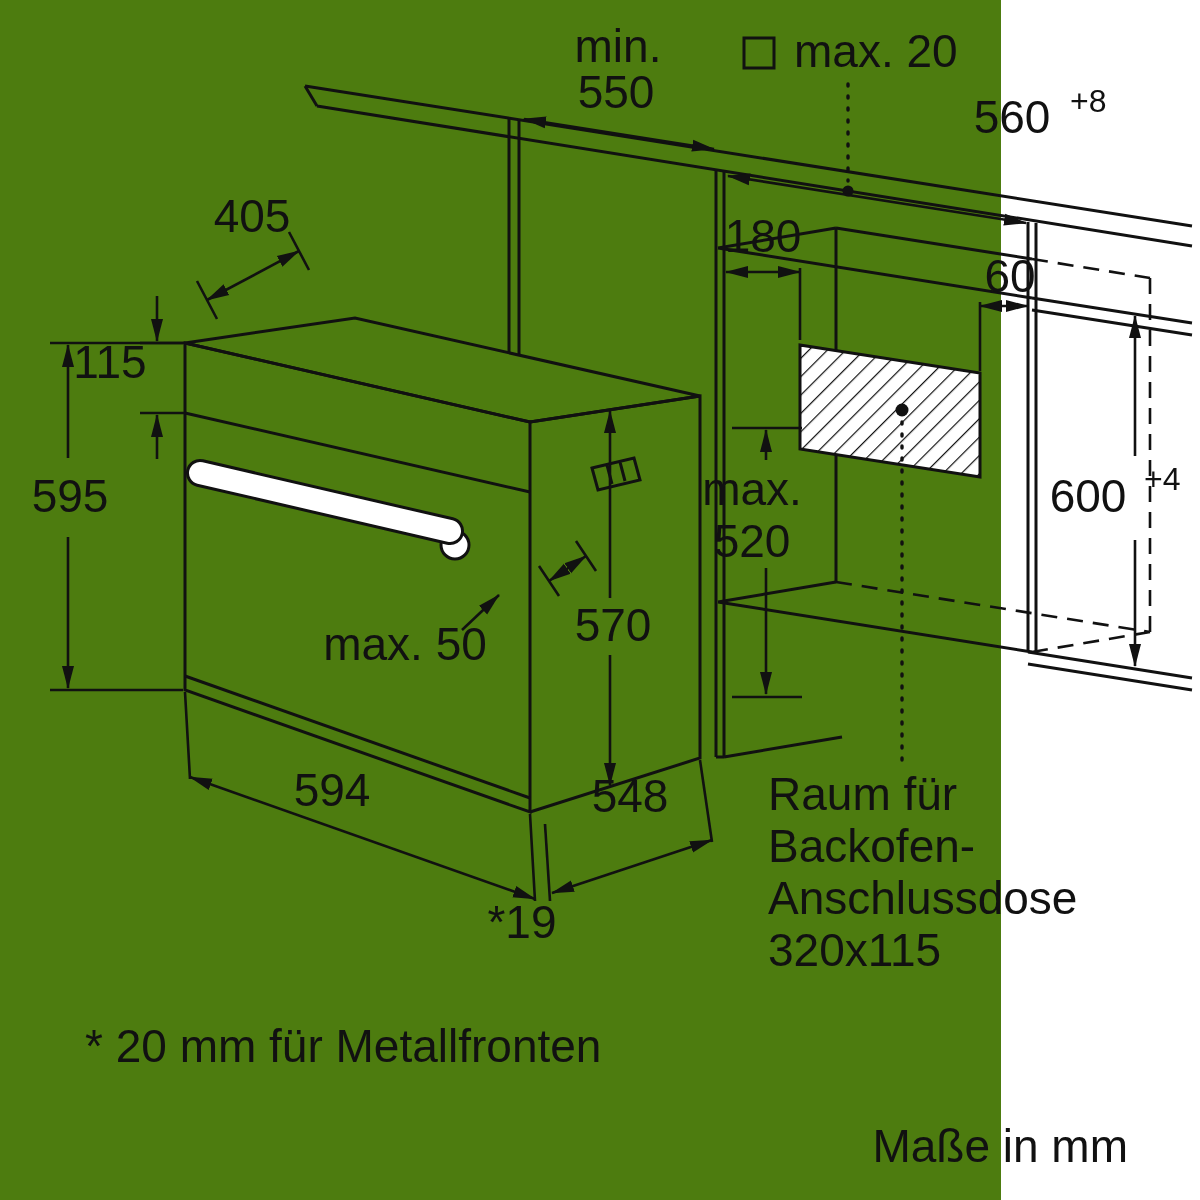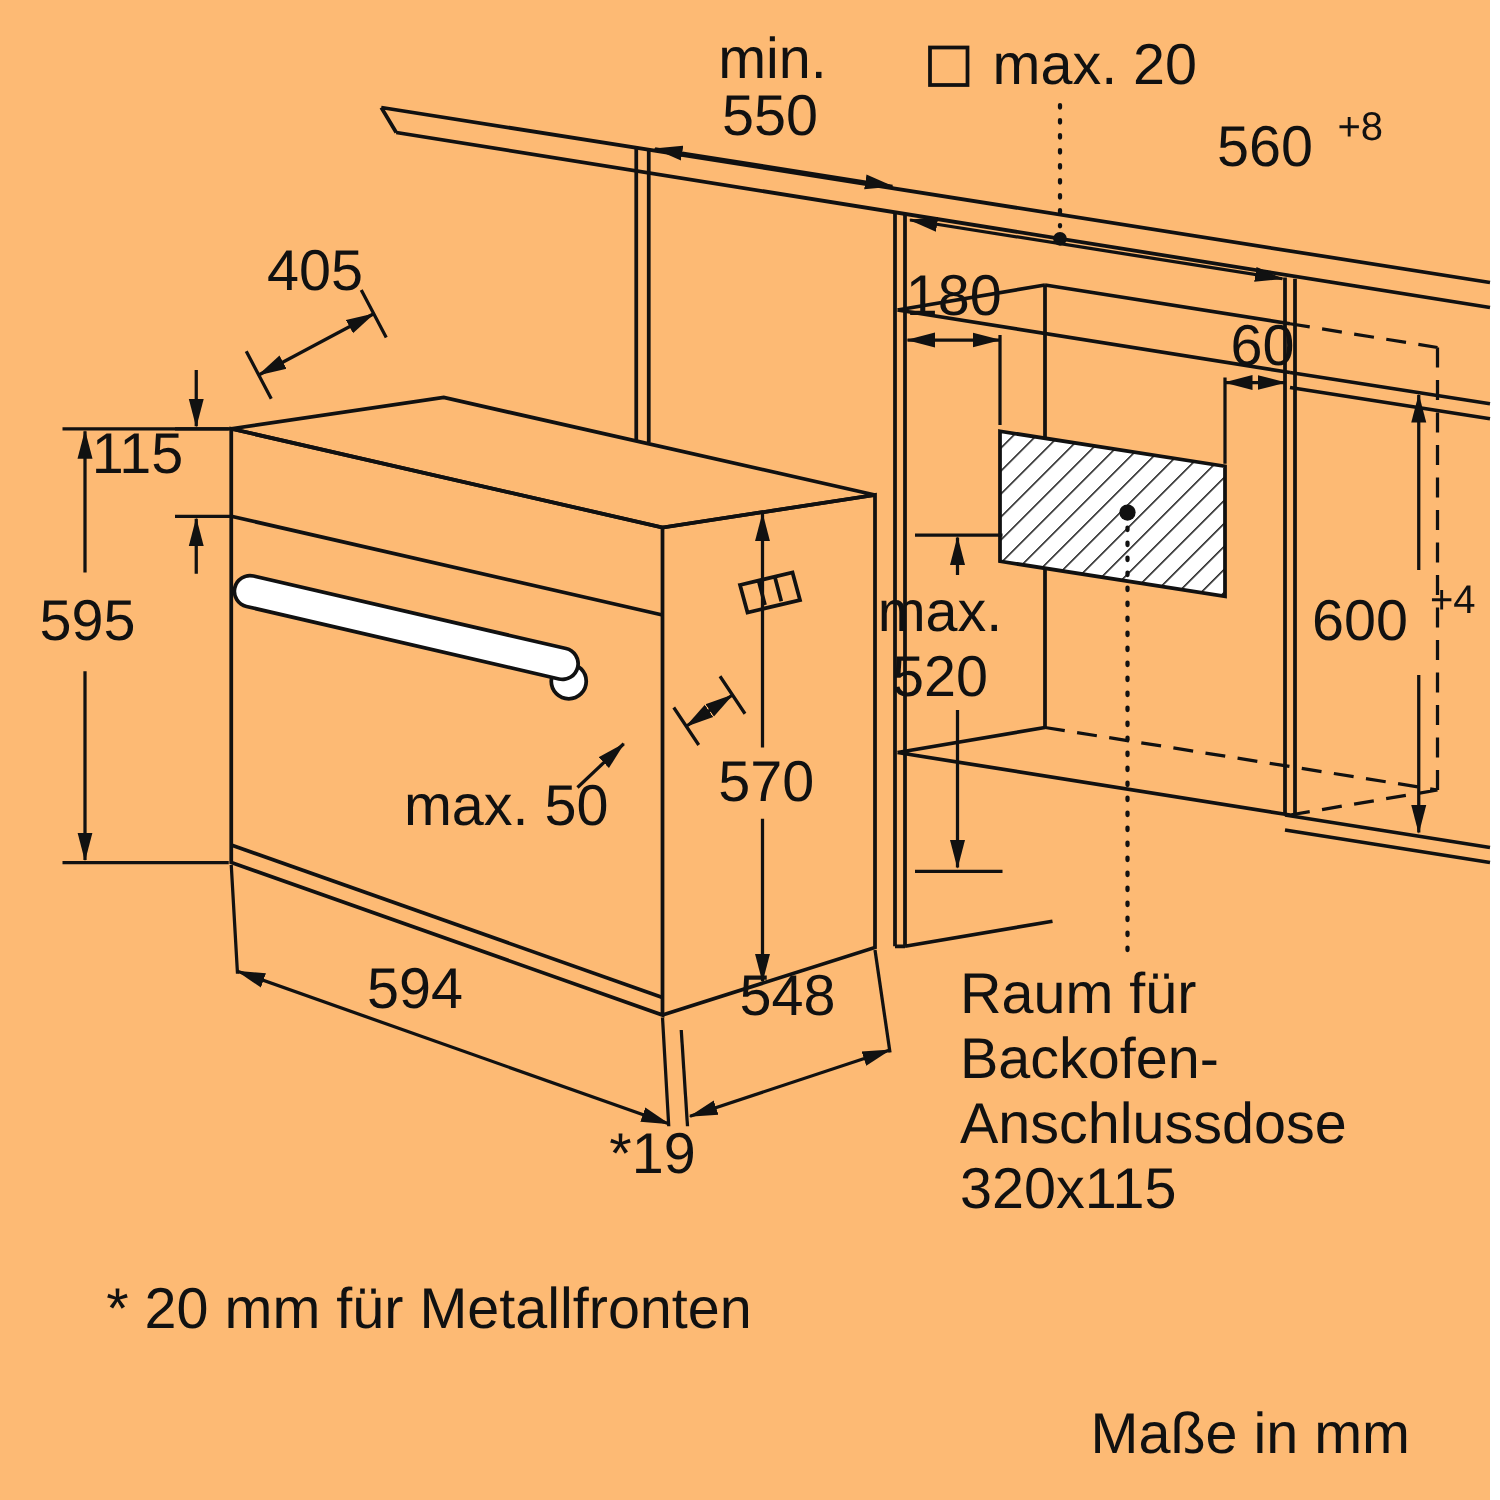--- a/index.html
+++ b/index.html
@@ -4,24 +4,24 @@
 <style>
   html, body {
     margin: 0;
     padding: 0;
     background: #ffffff;
     width: 1200px;
     height: 1200px;
     font-family: "Liberation Sans", sans-serif;
   }
   .page {
-    width: 1192px;
+    width: 1001px;
     height: 1200px;
     position: relative;
-    background: #fdba74;
+    background: #4d7c0f;
   }
   svg { display: block; }
   svg text {
     font-family: "Liberation Sans", sans-serif;
     fill: #111111;
   }
   .lbl  { font-size: 46px; }
   .sup  { font-size: 32px; }
   .draw { stroke: #111111; stroke-width: 3; fill: none; stroke-linejoin: miter; }
   .dim  { stroke: #111111; stroke-width: 2.6; fill: none; }

